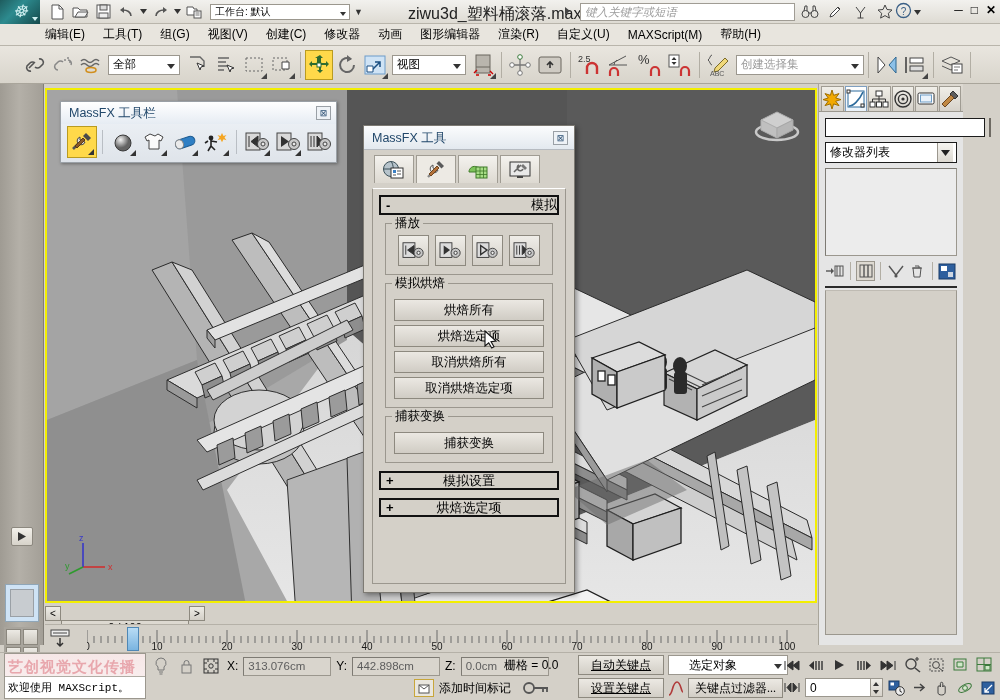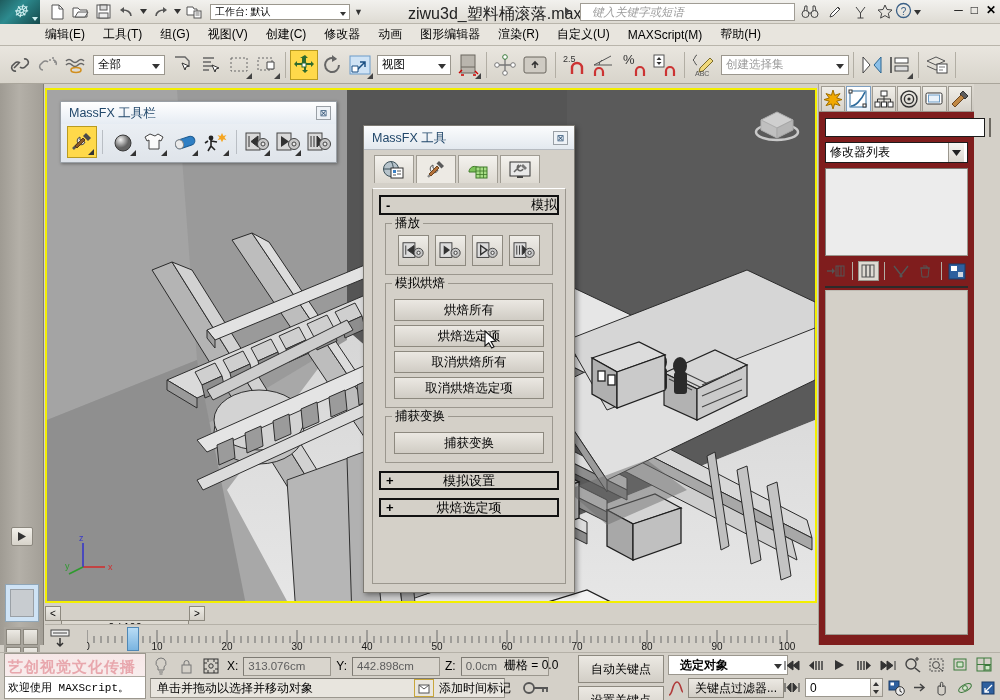--- a/index.html
+++ b/index.html
@@ -38,21 +38,21 @@
   }
   .wsbox .lbl{ white-space:nowrap; }
   .wsbox .dd{ position:absolute; right:3px; top:7px; width:0;height:0;
      border-left:3px solid transparent;border-right:3px solid transparent;border-top:4px solid #333;}
   .wsdd{ margin-left:4px; font-size:9px; color:#333;}
   .doctitle{ position:absolute; left:408px; top:4px; font-size:16px; color:#222;text-align:right; }
   .tarrow{ position:absolute; left:565px; top:7px; width:0;height:0;
      border-top:4px solid transparent;border-bottom:4px solid transparent;border-left:5px solid #444;}
   .searchbox{
     position:absolute; left:580px; top:3px; width:215px; height:18px;
-    background:#fff; border:1px solid #a09c94; padding-left:11px;
+    background:#fff; border:1px solid #a09c94; padding-left:4px;
     font-size:11.5px; color:#9d9d9d; font-style:italic; line-height:17px;
   }
   .ticons{ position:absolute; left:800px; top:2px; display:flex; gap:5px; align-items:center; }
   .ticons .ti{ width:20px;height:20px; display:flex;align-items:center;justify-content:center;}
   .helpgrp{ position:absolute; left:895px; top:2px; display:flex;align-items:center;gap:2px;}
   .winbtns{ position:absolute; right:4px; top:3px; display:flex; gap:8px; align-items:center; font-size:12px;}
   .winbtns span{ cursor:default; }
 
   
   .menubar{
@@ -60,21 +60,21 @@
     background:#e8e5de; border-bottom:1px solid #b9b5ab;
     display:flex; align-items:center; padding-left:36px; gap:0;
   }
   .menubar .mi{ padding:2px 9px; font-size:12px; cursor:default; }
 
   
   .maintb{
     position:absolute; left:0; top:46px; width:1000px; height:38px;
     background:linear-gradient(#e9e6df,#d8d4cb);
     border-bottom:1px solid #a9a59b;
-    display:flex; align-items:center; padding-left:6px;
+    display:flex; align-items:center; padding-left:21px;
   }
   .tbbtn{ width:28px;height:30px; display:flex;align-items:center;justify-content:center;
     position:relative; cursor:default; }
   .tbbtn.on{ background:#ffd94a; border:1px solid #b99b20; }
   .tbbtn .cn{ position:absolute; right:1px; bottom:1px; width:0;height:0;
     border-left:3px solid transparent; border-top:3px solid transparent; border-right:3px solid #444; border-bottom:3px solid #444;}
   .tbsep{ width:1px;height:26px;background:#b2aea4;margin:0 4px; }
   .tbcombo{ height:20px;background:#fff;border:1px solid #9b978e;
     display:flex;align-items:center;padding-left:4px;font-size:11.5px;position:relative; }
   .tbcombo .dd{ position:absolute;right:4px;top:8px;width:0;height:0;
@@ -96,22 +96,22 @@
   .railgrid i{ position:absolute;width:15px;height:16px;background:linear-gradient(#eceae4,#cbc7be);border:1px solid #8b877e;}
 
   
   .vpouter{ position:absolute; left:45px; top:88px; width:772px; height:515px;
      border:2px solid #f3ef00; background:#8b8b8b; overflow:hidden;}
   .vp{ position:absolute; inset:0; overflow:hidden; }
   .axisgiz{ position:absolute; left:18px; bottom:22px; width:60px;height:50px;}
   .viewcube{ position:absolute; right:12px; top:8px; width:52px;height:48px;}
 
   
-  .cmdpanel{ position:absolute; left:818px; top:84px; width:156px; height:561px;
-     background:#7f1d1d; border-left:1px solid #a9a59b; }
+  .cmdpanel{ position:absolute; left:818px; top:84px; width:145px; height:561px;
+     background:#e5e5e5; border-left:1px solid #a9a59b; }
   .cptabs{ display:flex; height:28px; padding:2px 2px 0 2px; gap:1px;
      background:linear-gradient(#dedad2,#cdc9c1); border-bottom:1px solid #9b978e;}
   .cptab{ flex:1; display:flex;align-items:center;justify-content:center;
      background:linear-gradient(#f0eee8,#d6d2ca); border:1px solid #a09c93; border-bottom:none;}
   .cptab.sel{ background:linear-gradient(#ffffff,#eaf2fa); border-color:#7f9fc0; }
   .cpname{ margin:6px 6px 0 6px; display:flex; gap:4px; }
   .cpname input{ flex:1; height:19px; border:1px solid #1c1c1c; background:#fff; font-size:12px; padding-left:3px;}
   .cpcolor{ width:25px;height:19px; background:#e3cc63; border:1px solid #6e6a63;}
   .cpmodlist{ margin:5px 6px 0 6px; height:21px; background:#fff; border:1px solid #1c1c1c;
      display:flex;align-items:center; padding-left:4px; font-size:12px; position:relative;}
@@ -212,28 +212,28 @@
      border-top-color:#7d7a73; border-left-color:#7d7a73;
      display:flex;align-items:center; padding-left:4px; font-size:11.5px; color:#5d5d5d;}
   .gridlbl{ position:absolute; left:504px; top:4px; font-size:12px; }
   .statusline{ position:absolute; left:150px; top:25px; width:355px; height:20px;
      background:#e8e5de; border:1px solid #9b978e; border-top-color:#7d7a73;
      display:flex;align-items:center; padding-left:6px; font-size:12px;}
   .addtm{ position:absolute; left:414px; top:25px; height:20px; display:flex;align-items:center;gap:5px;}
   .addtm .bx{ width:20px;height:18px; border:1px solid #c8a63a; background:#e9e6de;
      display:flex;align-items:center;justify-content:center;}
   .animbtns{ position:absolute; left:578px; top:2px; width:110px; }
-  .akbtn{ width:86px;height:28px; background:linear-gradient(#ecE9e3,#d2cec6); border:1px solid #8d897f;
-     display:flex;align-items:center;justify-content:center; font-size:12px; }
+  .akbtn{ width:86px;height:20px; background:linear-gradient(#ecE9e3,#d2cec6); border:1px solid #8d897f;
+     display:flex;align-items:center;justify-content:center; font-size:12px;text-decoration:underline; }
   .selcombo{ position:absolute; left:668px; top:2px; width:120px; height:20px;
-     background:#fff;border:1px solid #9b978e; display:flex;align-items:center;padding-left:11px;
-     font-size:12px; position:relative;font-weight:bold;}
+     background:#fff;border:1px solid #9b978e; display:flex;align-items:center;padding-left:20px;
+     font-size:12px; position:relative;}
   .selcombo .dd{ position:absolute;right:5px;top:8px;width:0;height:0;
      border-left:4px solid transparent;border-right:4px solid transparent;border-top:5px solid #333;}
-  .kfilter{ position:absolute; left:668px; top:25px; height:20px; display:flex;align-items:center;gap:4px;}
+  .kfilter{ position:absolute; left:668px; top:25px; height:20px; display:flex;align-items:center;gap:4px;font-family:Liberation Serif, serif;}
   .kfbtn{ height:20px; padding:0 6px; background:linear-gradient(#ecE9e3,#d2cec6); border:1px solid #8d897f;
      display:flex;align-items:center; font-size:12px;}
   .playrow2{ position:absolute; left:782px; top:3px; display:flex;align-items:center;gap:4px;}
   .pi{ width:20px;height:18px; display:flex;align-items:center;justify-content:center;}
   .playrow3{ position:absolute; left:782px; top:25px; display:flex;align-items:center;gap:3px;}
   .spin{ width:78px;height:19px;background:#fff;border:1px solid #9b978e;
      display:flex;align-items:center;padding-left:4px;font-size:12px;position:relative;}
   .spin .ar{ position:absolute;right:0;top:0;bottom:0;width:12px;background:linear-gradient(#f0eee8,#d6d2ca);
      border-left:1px solid #9b978e;}
 </style>
@@ -1108,21 +1108,20 @@
       <span class="clbl">X:</span>
       <div class="cfield">313.076cm</div>
       <span class="clbl">Y:</span>
       <div class="cfield">442.898cm</div>
       <span class="clbl">Z:</span>
       <div class="cfield">0.0cm</div>
     </div>
 
     <div class="gridlbl">栅格 = 0.0</div>
 
-    <div class="statusline">单击并拖动以选择并移动对象</div>
 
     <div class="addtm">
       <div class="bx">
         <svg width="14" height="13" viewBox="0 0 14 13">
           <rect x="2" y="3" width="10" height="8" fill="#fff" stroke="#555"></rect>
           <path d="M2 3l5 4 5-4" fill="none" stroke="#555"></path>
         </svg>
       </div>
       <span>添加时间标记</span>
     </div>

